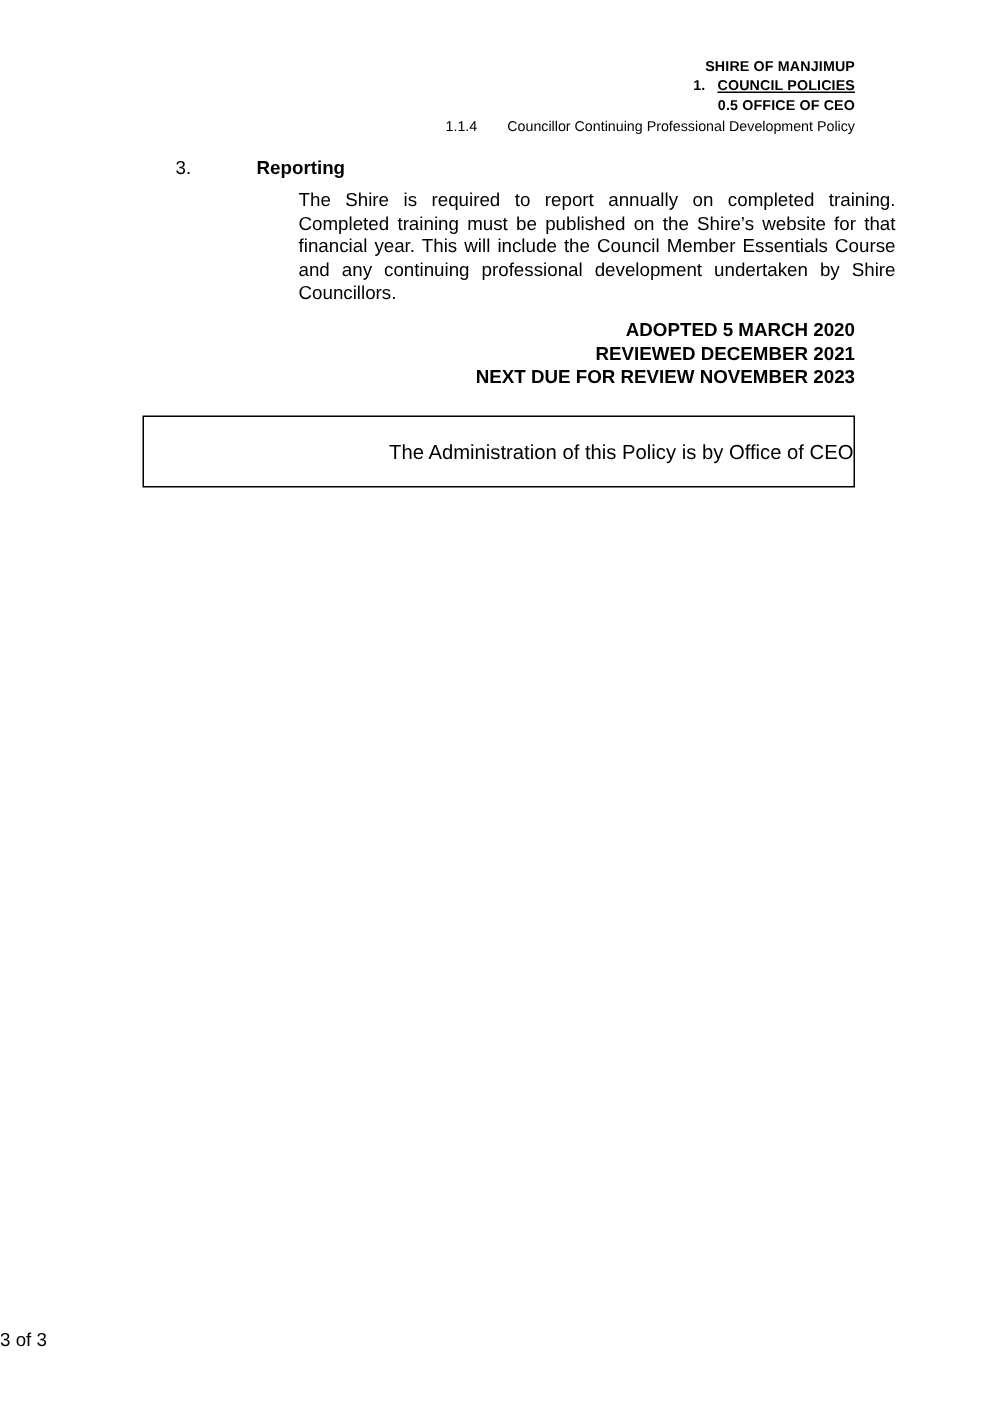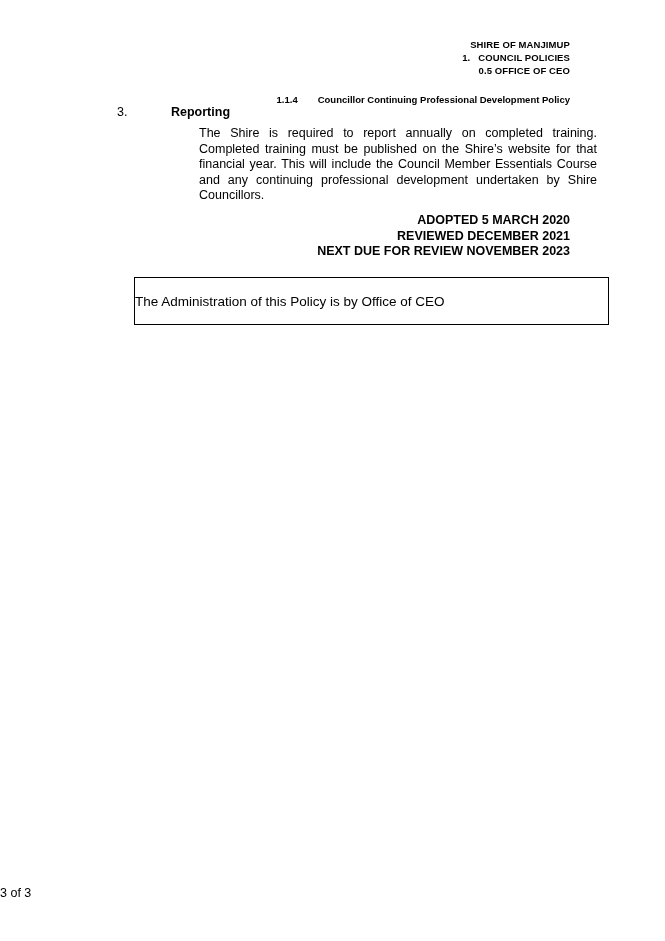--- a/index.html
+++ b/index.html
@@ -32,30 +32,31 @@
     text-align: right;
   }
   .header-line {
     font-size: 9.5px;
     font-weight: bold;
     line-height: 13px;
     letter-spacing: 0.1px;
     white-space: nowrap;
   }
   .header-line .underline {
+    text-decoration: underline;
   }
   .header-num {
     display: inline-block;
     margin-right: 8px;
   }
   .header-line-4 {
     font-size: 9.5px;
-    font-weight: bold;
+    font-weight: normal;
     line-height: 13px;
-    margin-top: 16px;
+    margin-top: 1px;
   }
   .header-line-4 .sec-num {
     display: inline-block;
     margin-right: 20px;
   }
 
   
   .section {
     position: absolute;
     left: 95px;
@@ -104,22 +105,21 @@
   
   .admin-box {
     position: absolute;
     left: 95px;
     top: 277px;
     width: 473px;
     height: 46px;
     border: 1px solid #000000;
     display: flex;
     align-items: center;
-    justify-content: flex-start;
-    margin-left: 39px;
+    justify-content: flex-end;
   }
   .admin-box-text {
     font-size: 13.5px;
     text-align: center;
   }
 
   
   .footer {
     position: absolute;
     left: 0;

